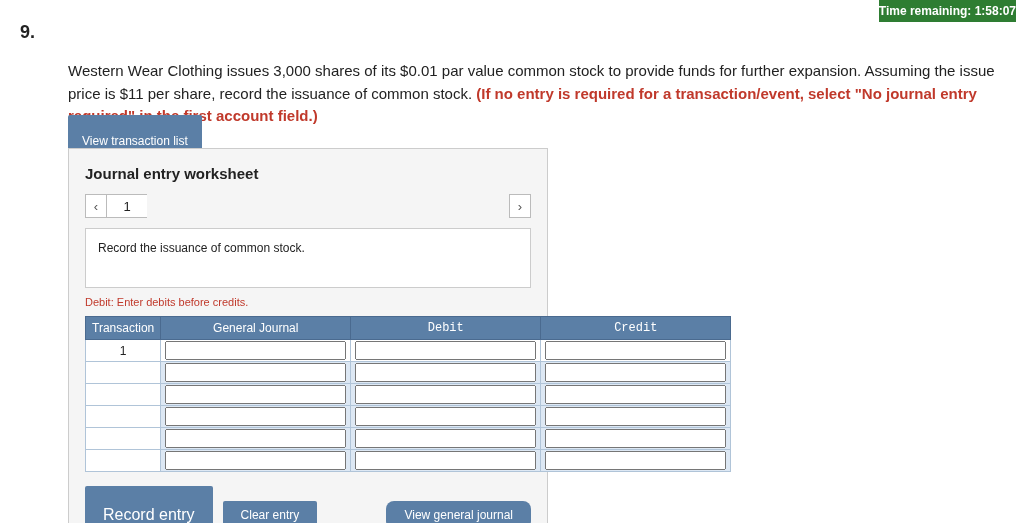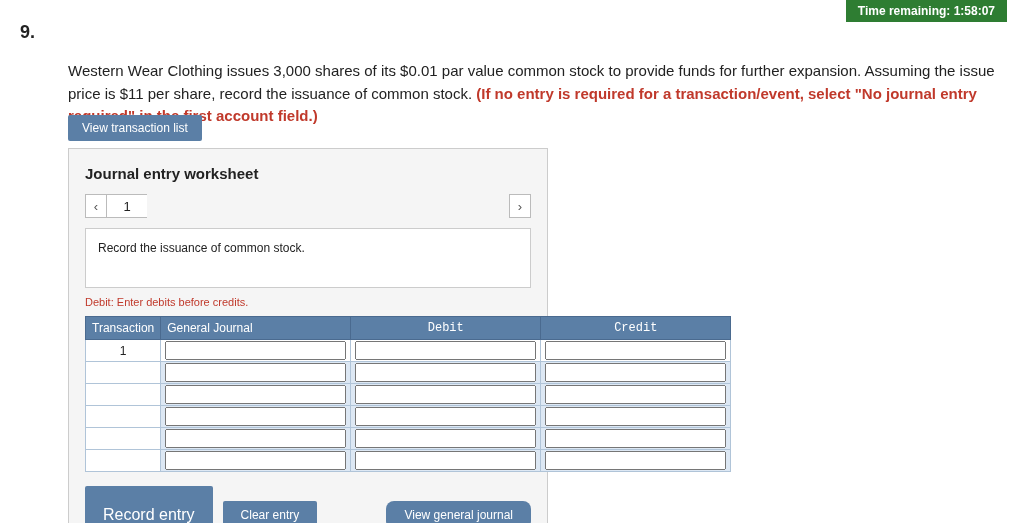--- a/index.html
+++ b/index.html
@@ -8,25 +8,25 @@
       font-size: 13px;
       background: #fff;
       color: #222;
       width: 1024px;
       min-height: 523px;
       position: relative;
     }
     .timer-bar {
       position: absolute;
       top: 0;
-      right: 17px;
+      right: 8px;
       background: #2e7d32;
       color: #fff;
       font-size: 12px;
-      padding: 4px 12px;
+      padding: 4px 0;
       font-weight: bold;
     }
     .question-number {
       position: absolute;
       top: 22px;
       left: 20px;
       font-size: 18px;
       font-weight: bold;
       color: #222;
     }
@@ -43,21 +43,21 @@
       color: #c0392b;
       font-weight: bold;
     }
     .view-transaction-btn {
       position: absolute;
       top: 115px;
       left: 68px;
       background: #5b7fa6;
       color: #fff;
       border: none;
-      padding: 6px 14px;
+      padding: 19px 14px;
       font-size: 12px;
       cursor: pointer;
       border-radius: 2px;
     }
     .worksheet-container {
       position: absolute;
       top: 148px;
       left: 68px;
       width: 480px;
       border: 1px solid #ccc;
@@ -125,21 +125,21 @@
       border-collapse: collapse;
       margin-bottom: 14px;
     }
     .journal-table th {
       background: #5b7fa6;
       color: #fff;
       font-size: 12px;
       font-weight: normal;
       padding: 4px 6px;
       border: 1px solid #4a6a8f;
-      text-align: left;
+      text-align: center;
     }
     .journal-table th.debit-col,
     .journal-table th.credit-col {
       text-align: center;
       width: 70px;
       font-family: Liberation Mono, monospace;
     }
     .journal-table td {
       border: 1px solid #b0c4d8;
       height: 22px;

